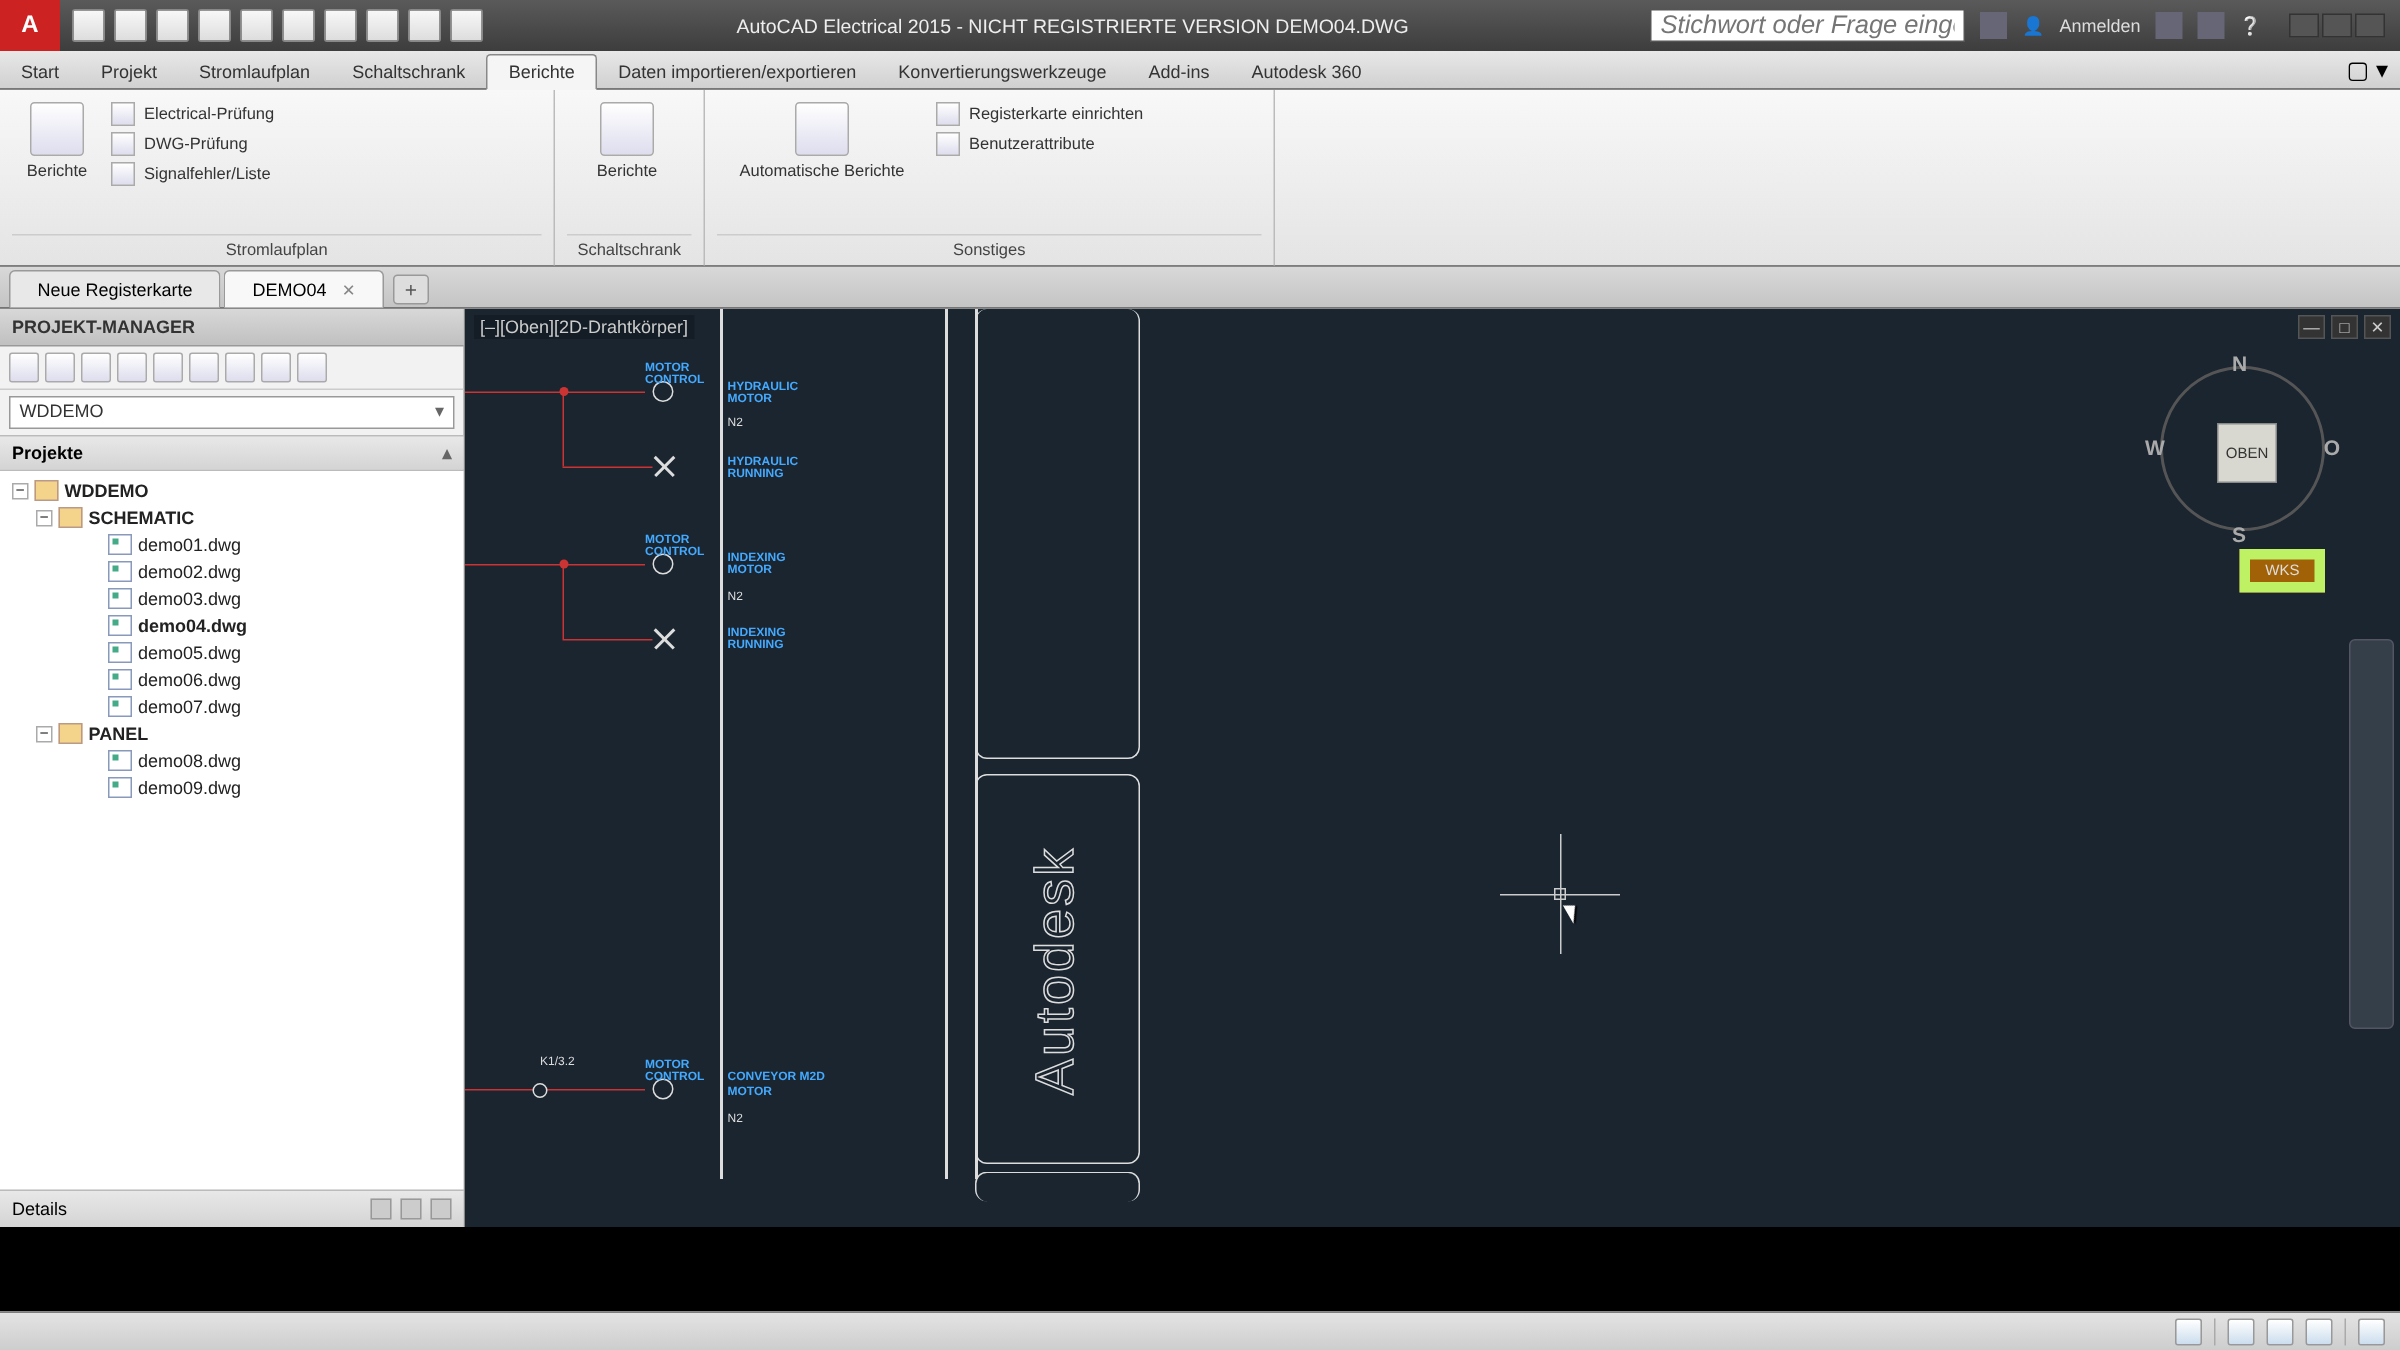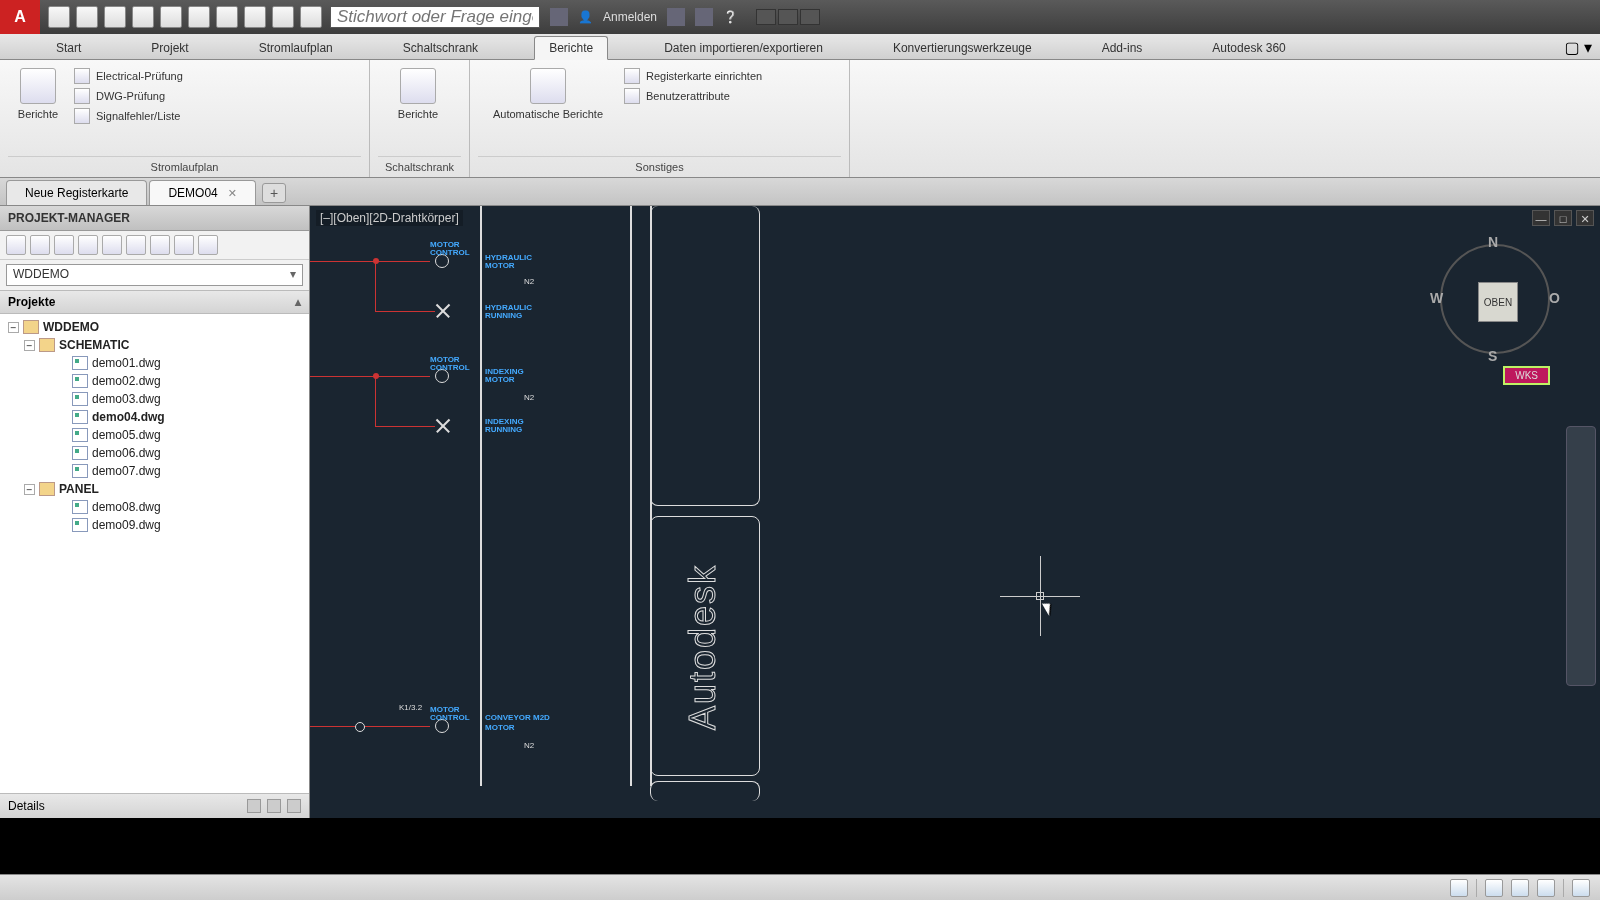--- a/index.html
+++ b/index.html
@@ -13,21 +13,21 @@
 .title-text { flex:1; text-align:center; font-size:13px; color:#eee; }
 .search-box { width:210px; height:22px; background:#fff; border:1px solid #555; color:#999; font-style:italic; font-size:17px; padding:2px 6px; }
 .title-right { display:flex; align-items:center; gap:10px; padding:0 10px; }
 .title-right .ic { width:18px; height:18px; }
 .signin { color:#ddd; font-size:12px; }
 .winbtns { display:flex; gap:2px; margin-left:8px; }
 .winbtns div { width:20px; height:16px; background:#555; border:1px solid #333; }
 
 
 .ribbon-tabs { height:26px; background: linear-gradient(#e8e8e8,#d0d0d0); display:flex; align-items:flex-end; border-bottom:1px solid #888; }
-.ribbon-tabs .tab { padding:4px 14px; font-size:12px; color:#333; cursor:pointer;margin-left:42px; }
+.ribbon-tabs .tab { padding:4px 14px; font-size:12px; color:#333; cursor:pointer; }
 .ribbon-tabs .tab.active { background:#f5f5f5; border:1px solid #888; border-bottom:1px solid #f5f5f5; border-radius:3px 3px 0 0; margin-bottom:-1px; }
 .ribbon-tabs .tab-dd { margin-left:auto; padding:2px 8px; }
 
 
 .ribbon { height:118px; background: linear-gradient(#f8f8f8,#e4e4e4); display:flex; border-bottom:1px solid #888; }
 .panel { border-right:1px solid #bbb; padding:4px 8px 0 8px; display:flex; flex-direction:column; }
 .panel-body { flex:1; display:flex; align-items:flex-start; gap:6px; }
 .panel-title { text-align:center; font-size:11px; color:#444; padding:4px 0; border-top:1px solid #ccc; }
 .bigbtn { display:flex; flex-direction:column; align-items:center; width:80px; padding:4px; }
 .bigbtn .bic { width:36px; height:36px; background: linear-gradient(#fff,#dde); border:1px solid #aaa; border-radius:3px; margin-bottom:4px; }
@@ -75,41 +75,41 @@
 .win-ctrl div { width:18px; height:16px; background:#333; color:#ccc; font-size:11px; text-align:center; line-height:16px; border:1px solid #555; }
 
 
 .viewcube { position:absolute; top:28px; right:40px; width:130px; height:130px; }
 .vc-ring { position:absolute; inset:10px; border:2px solid #555; border-radius:50%; }
 .vc-face { position:absolute; top:48px; left:48px; width:40px; height:40px; background:#d8d8d0; border:1px solid #888; font-size:10px; display:flex; align-items:center; justify-content:center; color:#333; }
 .vc-n { position:absolute; top:0; left:58px; color:#aaa; font-size:14px; font-weight:bold; }
 .vc-s { position:absolute; bottom:0; left:58px; color:#aaa; font-size:14px; font-weight:bold; }
 .vc-w { position:absolute; top:56px; left:0; color:#aaa; font-size:14px; font-weight:bold; }
 .vc-o { position:absolute; top:56px; right:0; color:#aaa; font-size:14px; font-weight:bold; }
-.wks { position:absolute; top:160px; right:50px; background:#be185d; color:#ddd; font-size:10px; padding:2px 10px; border:2px solid #bef264; }
+.wks { position:absolute; top:160px; right:50px; background:#a16207; color:#ddd; font-size:10px; padding:2px 10px; border:7px solid #bef264; }
 
 
 .navbar { position:absolute; top:220px; right:4px; width:30px; height:260px; background: rgba(80,90,100,0.5); border:1px solid #556; border-radius:4px; }
 
 
 .crosshair { position:absolute; top:350px; left:690px; width:80px; height:80px; }
 .crosshair::before { content:""; position:absolute; left:40px; top:0; width:1px; height:80px; background:#ccc; }
 .crosshair::after { content:""; position:absolute; top:40px; left:0; height:1px; width:80px; background:#ccc; }
 .crosshair .pick { position:absolute; top:36px; left:36px; width:8px; height:8px; border:1px solid #ccc; }
 .cursor-arrow { position:absolute; top:45px; left:45px; width:0; height:0; border-left:7px solid #fff; border-top:4px solid transparent; border-bottom:10px solid transparent; transform:rotate(-30deg); filter: drop-shadow(1px 1px 0 #000); }
 .wire-h { position:absolute; height:1px; background:#c33; }
 .wire-v { position:absolute; width:1px; background:#c33; }
 .wire-w { position:absolute; background:#ddd; }
 .sym-circ { position:absolute; width:14px; height:14px; border:1.5px solid #ddd; border-radius:50%; background:#1a2530; }
 .sym-x { position:absolute; width:16px; height:16px; }
 .sym-x::before, .sym-x::after { content:""; position:absolute; top:7px; left:-1px; width:18px; height:1.5px; background:#ddd; }
 .sym-x::before { transform:rotate(45deg); }
 .sym-x::after { transform:rotate(-45deg); }
 .txt-b { position:absolute; color:#4af; font-size:8px; font-weight:bold; line-height:1; white-space:nowrap; }
-.txt-w { position:absolute; color:#ddd; font-size:8px; line-height:1;margin-left:39px; }
+.txt-w { position:absolute; color:#ddd; font-size:8px; line-height:1; }
 .node { position:absolute; width:6px; height:6px; background:#c33; border-radius:50%; }
 
 
 .tb-box { position:absolute; border:1.5px solid #ddd; border-radius:8px; }
 .adsk-text { position:absolute; color:#ddd; font-size:36px; font-weight:300; transform:rotate(-90deg); transform-origin:center; letter-spacing:2px; -webkit-text-stroke:1px #ddd; -webkit-text-fill-color:transparent; font-family: Arial, sans-serif; }
 
 
 .statusbar { position:absolute; bottom:0; left:0; right:0; height:26px; background: linear-gradient(#e4e4e4,#cdcdcd); border-top:1px solid #888; display:flex; align-items:center; justify-content:flex-end; padding:0 10px; gap:8px; }
 .statusbar .ic { width:18px; height:18px; background: linear-gradient(#fff,#cde); border:1px solid #999; border-radius:2px; }
 .statusbar .sep { width:1px; height:18px; background:#aaa; }
@@ -124,20 +124,21 @@
     <div class="ic"></div>
     <div class="ic"></div>
     <div class="ic"></div>
     <div class="ic"></div>
     <div class="ic"></div>
     <div class="ic"></div>
     <div class="ic"></div>
     <div class="ic"></div>
     <div class="ic"></div>
   </div>
+  <div class="title-text">AutoCAD Electrical 2015 - NICHT REGISTRIERTE VERSION   DEMO04.DWG</div>
   <input class="search-box" placeholder="Stichwort oder Frage eingeben" style="">
   <div class="title-right">
     <span class="ic" style="background:#667;"></span>
     <span style="color:#ddd;">👤</span>
     <span class="signin">Anmelden</span>
     <span class="ic" style="background:#667;"></span>
     <span class="ic" style="background:#667;"></span>
     <span style="color:#ddd;">❔</span>
     <div class="winbtns">
       <div></div>

